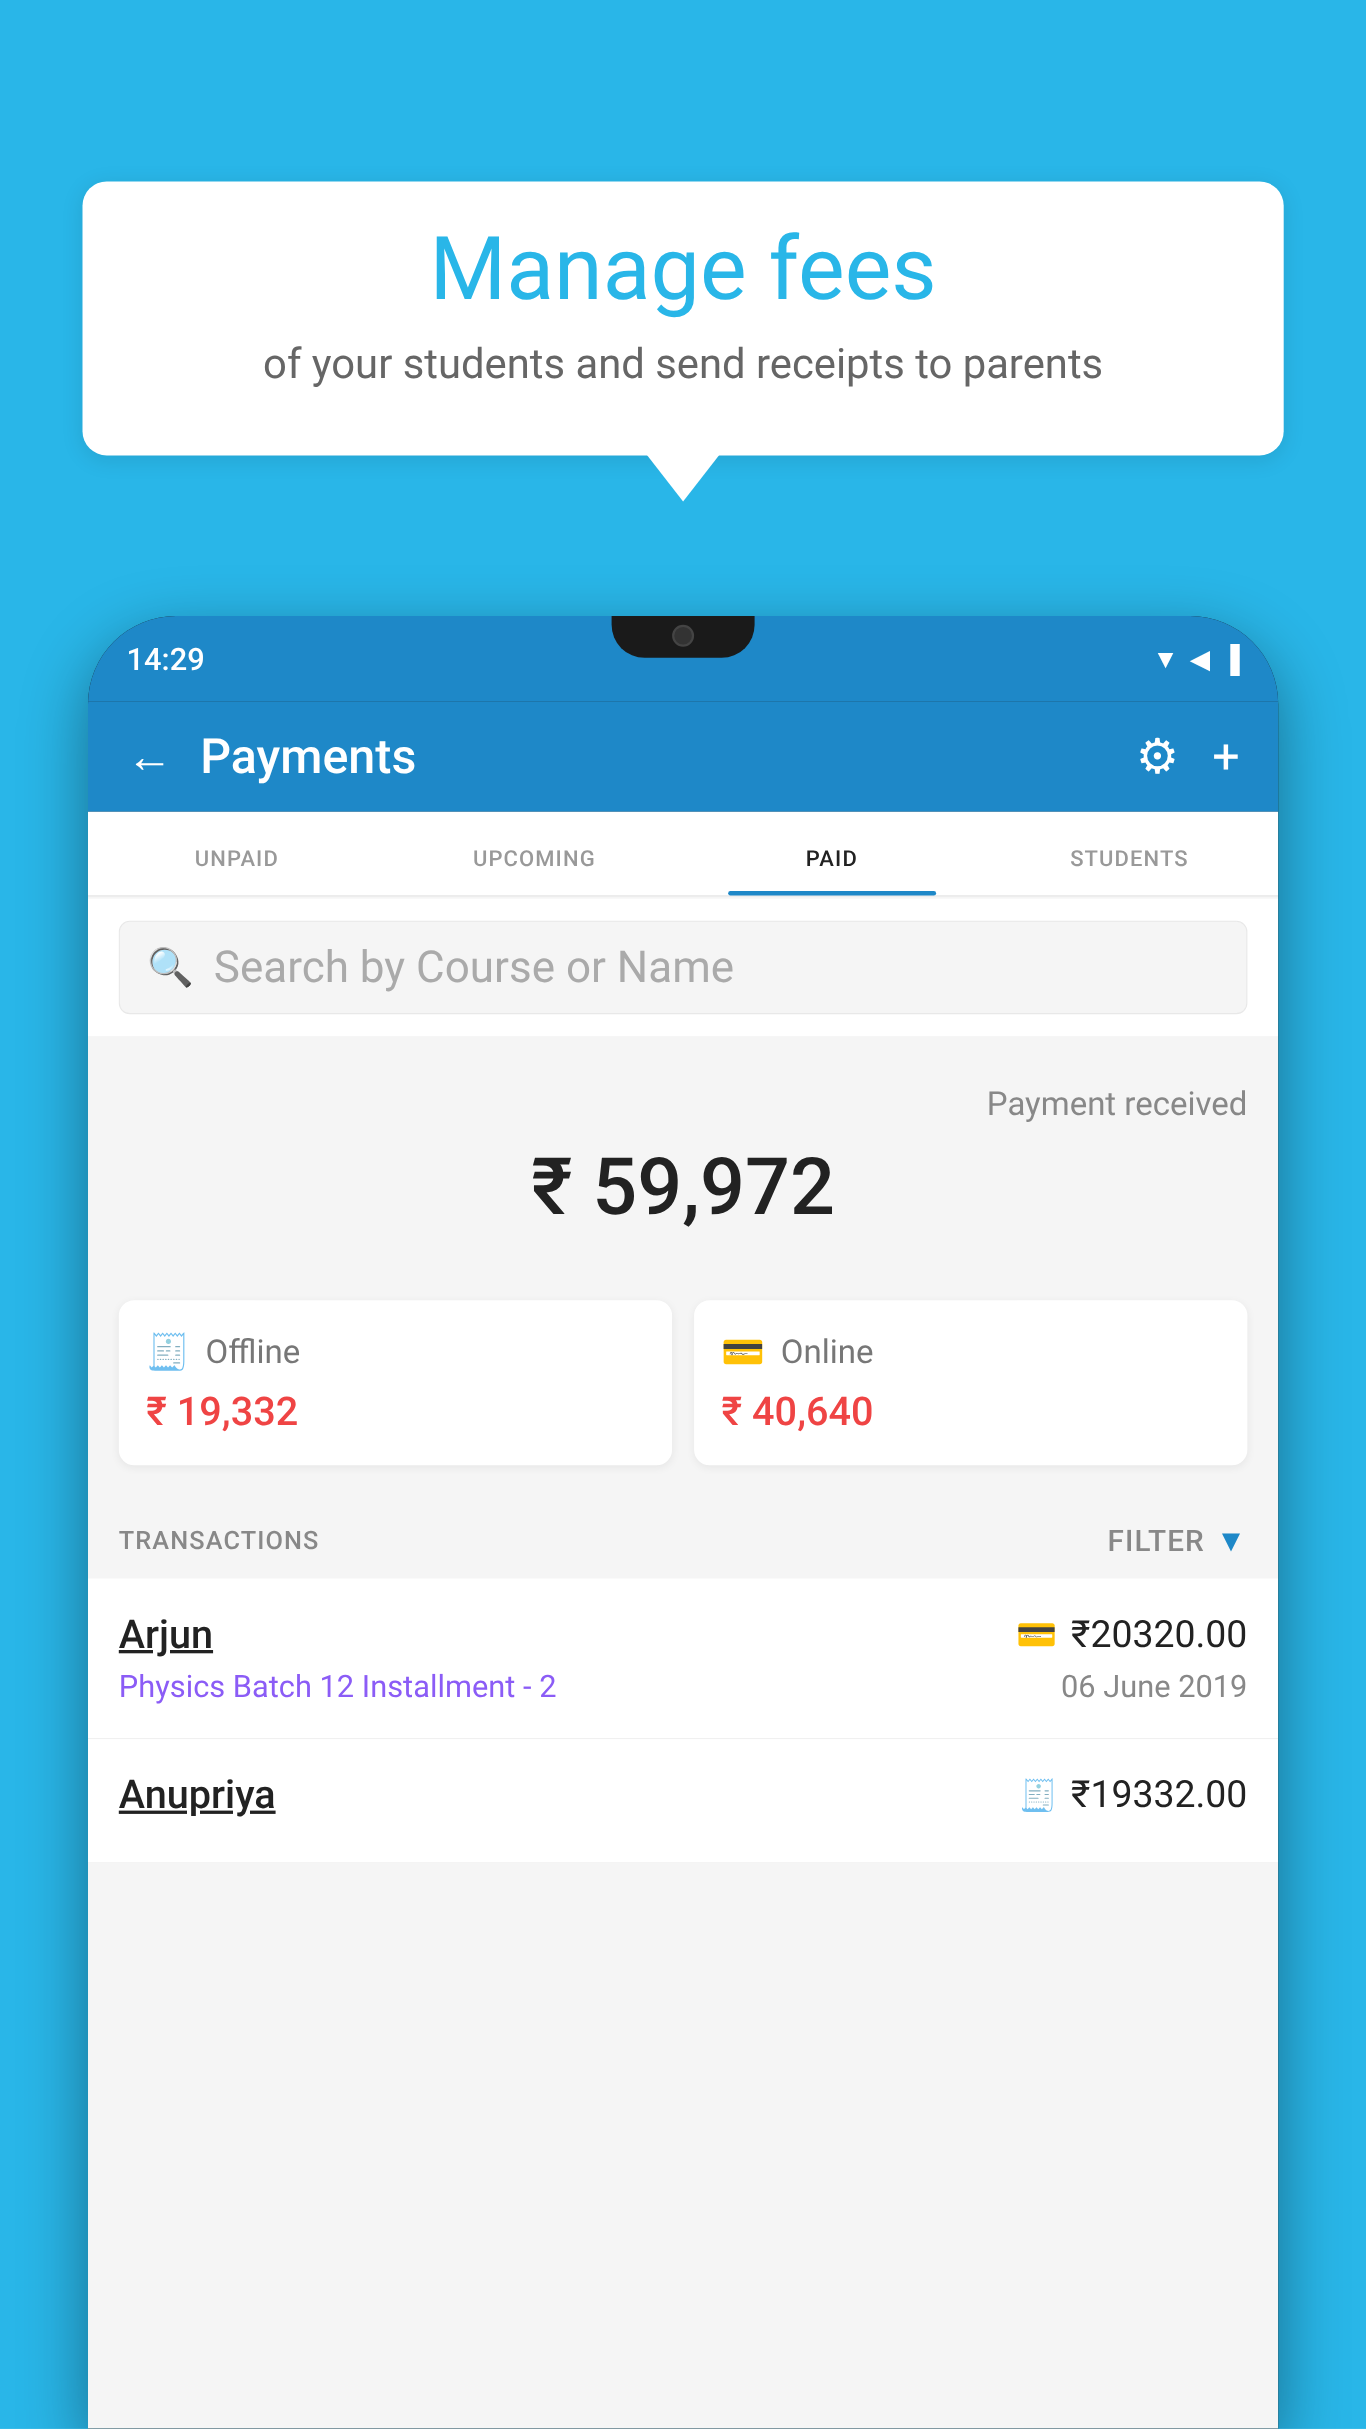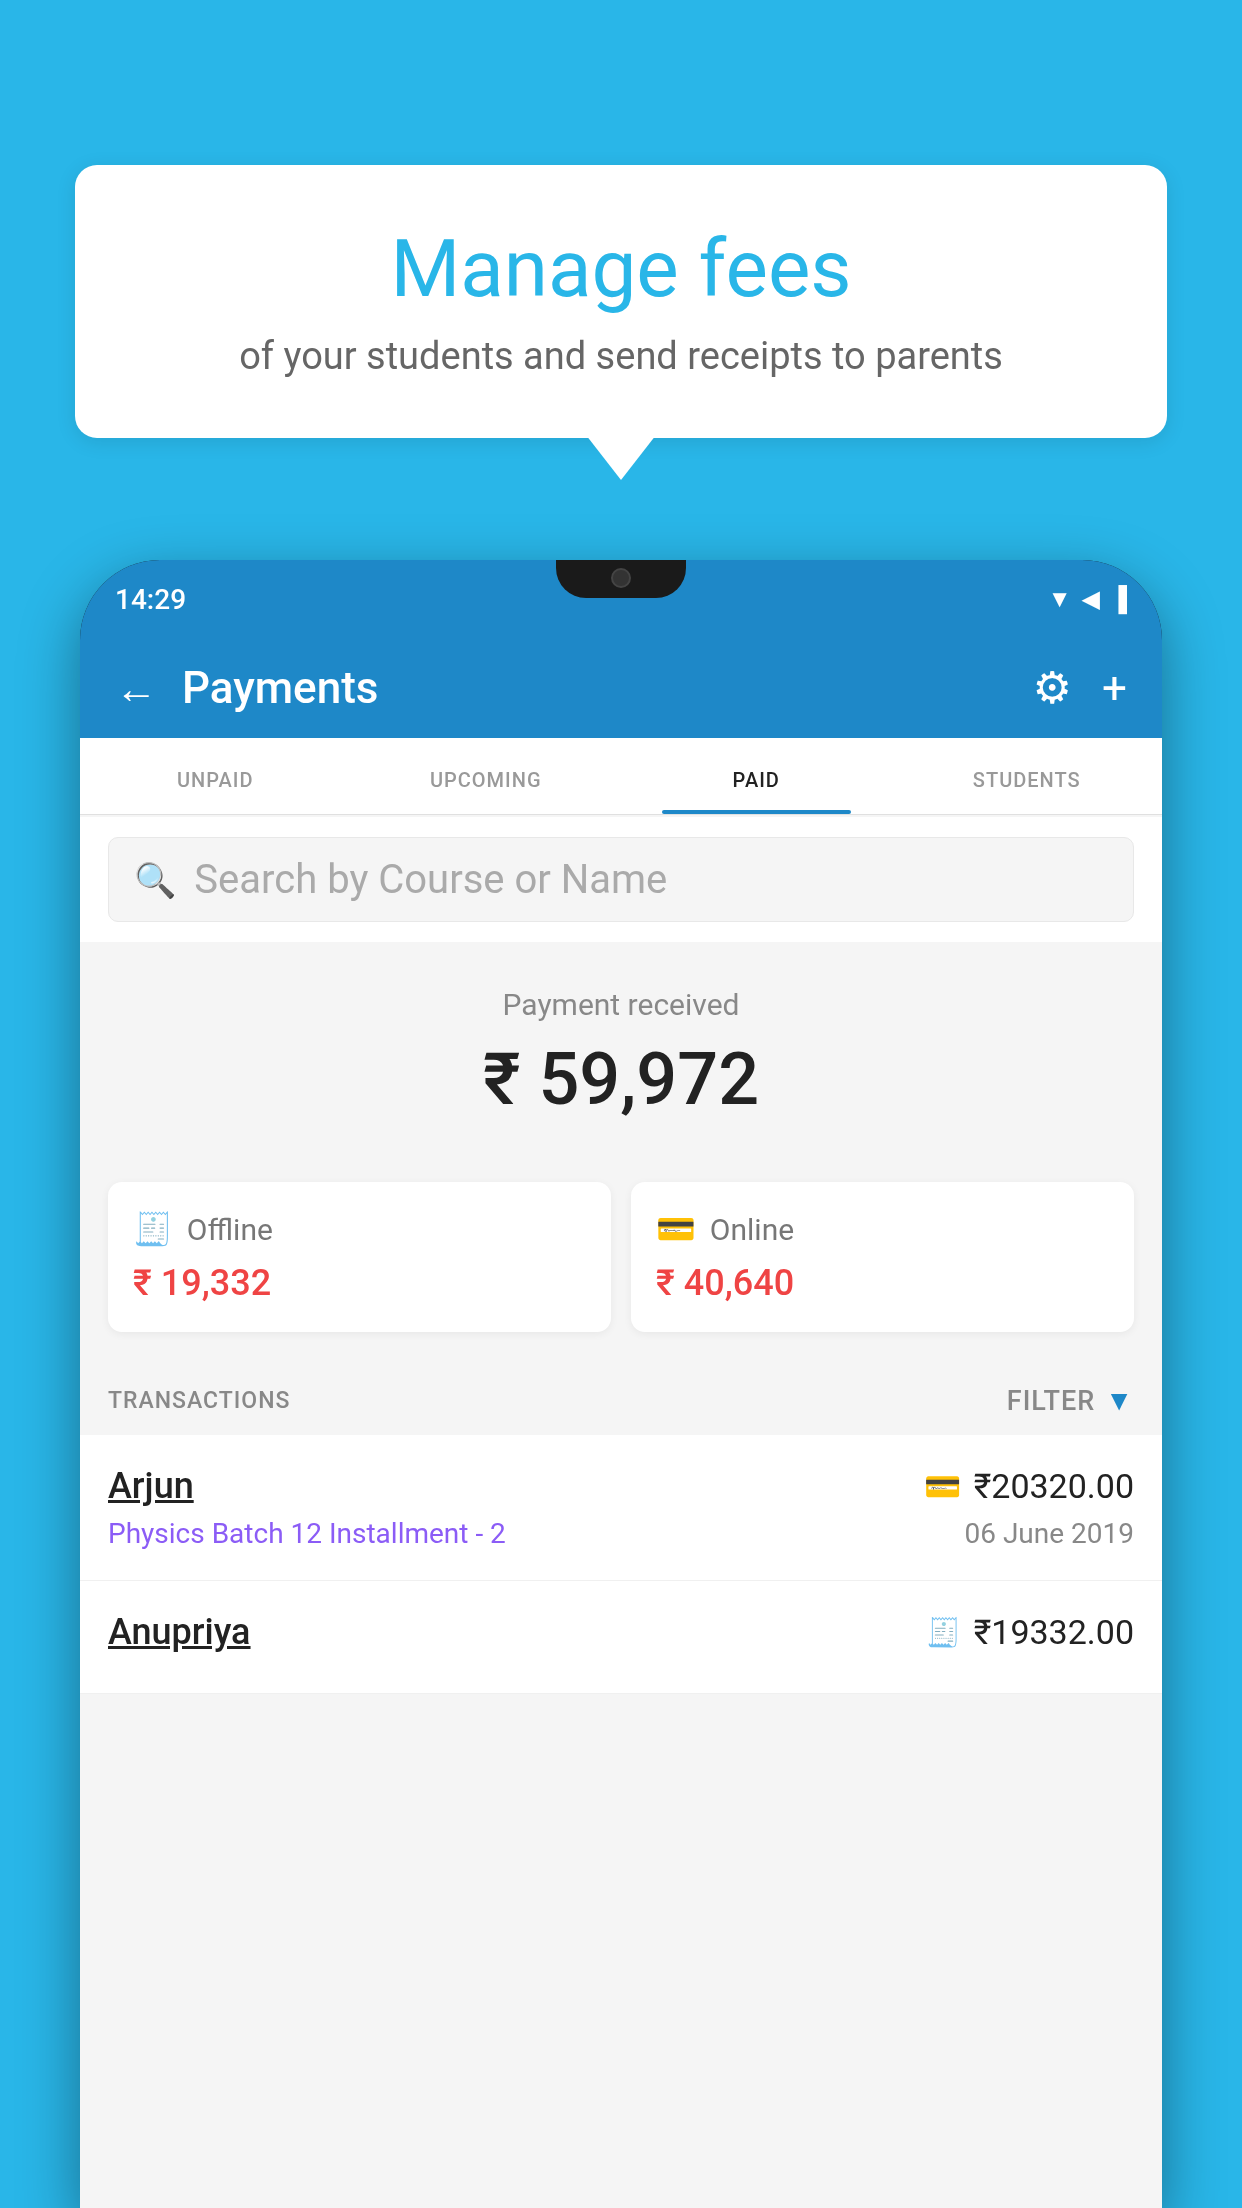--- a/index.html
+++ b/index.html
@@ -14,21 +14,21 @@
     }
 
     
     .speech-bubble {
       position: absolute;
       top: 165px;
       left: 75px;
       right: 75px;
       background: white;
       border-radius: 22px;
-      padding: 57px 60px 60px;
+      padding: 33px 60px 60px;
       text-align: center;
       box-shadow: 0 4px 20px rgba(0,0,0,0.1);
     }
     .speech-bubble::after {
       content: '';
       position: absolute;
       bottom: -42px;
       left: 50%;
       transform: translateX(-50%);
       width: 0;
@@ -207,20 +207,21 @@
     
     .payment-received-section {
       background: #f5f5f5;
       text-align: center;
       padding: 45px 28px 30px;
     }
     .payment-received-label {
       color: #888;
       font-size: 30px;
       margin-bottom: 15px;
+      text-align: right;
     }
     .payment-amount {
       font-size: 72px;
       font-weight: 500;
       color: #222;
       margin-bottom: 30px;
     }
 
     
     .payment-cards {

